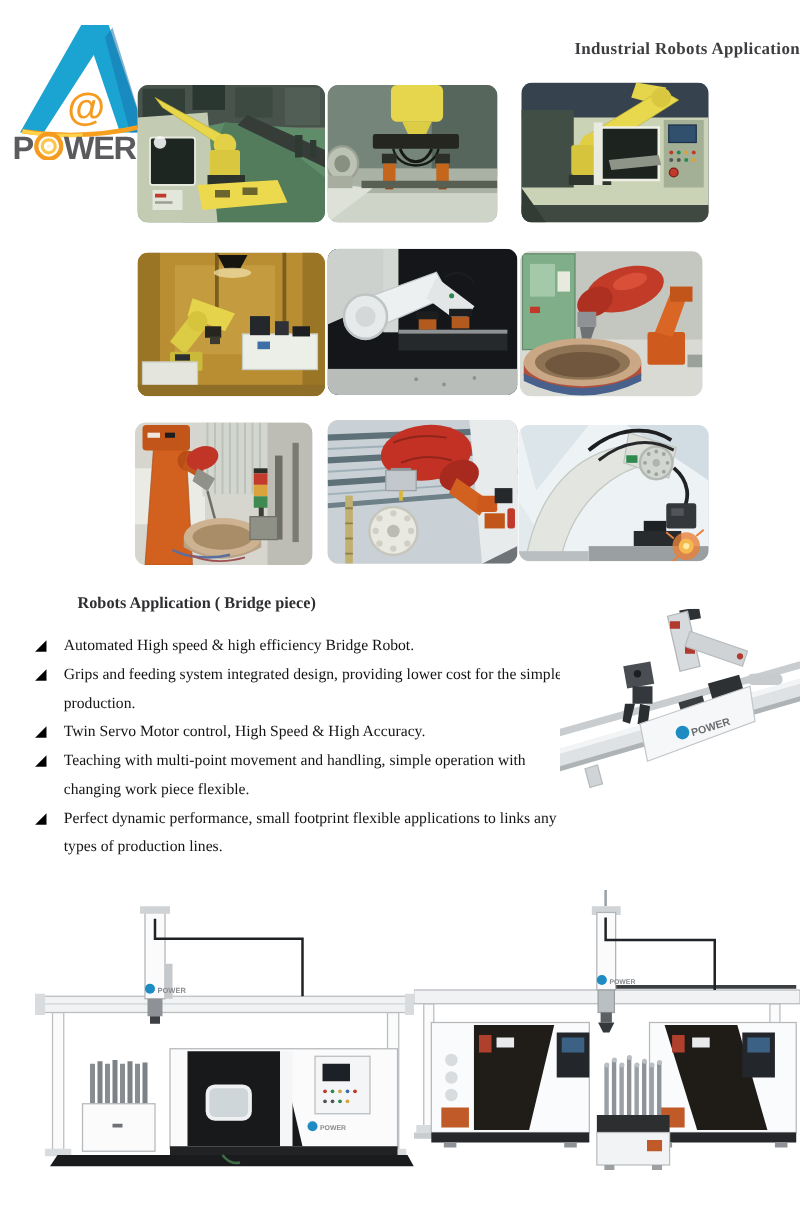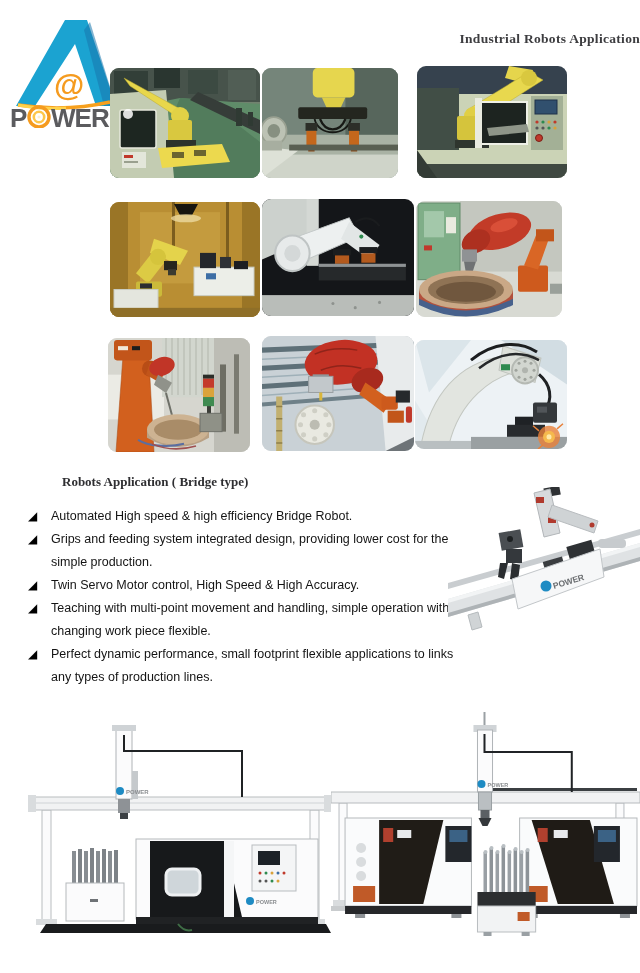--- a/index.html
+++ b/index.html
@@ -16,21 +16,21 @@
 
   .photo { position:absolute; border-radius:9px; overflow:hidden; background:#ddd; }
   .photo svg { display:block; width:100%; height:100%; }
 
   .section-title { position:absolute; left:62px; top:474px;
     font-family:"Liberation Serif", serif; font-weight:bold; font-size:13px; color:#2f2f32; }
 
   .features { position:absolute; left:28px; top:505px; width:428px; list-style:none; }
   .features li { display:flex; gap:7px; font-size:12.5px; line-height:23px; color:#141414; }
   .features .marker { flex:0 0 16px; width:16px; text-align:left; font-size:12px; color:#000; }
-  .features .ftext { flex:1; }
+  .features .ftext { flex:1;font-family:Liberation Serif, serif; }
 
   .render { position:absolute; overflow:hidden; }
   .render svg { display:block; width:100%; height:100%; }
 
   .bridge-render { left:448px; top:487px; width:192px; height:158px; }
   .bottom-left   { left:28px;  top:711px; width:305px; height:226px; }
   .bottom-right  { left:331px; top:700px; width:309px; height:245px; }
 </style>
 </head>
 <body>
@@ -350,21 +350,21 @@
       <rect y="100" width="56" height="8" fill="#b9bfc1"></rect>
       <g>
         <circle cx="134" cy="96" r="11" fill="#e8813a" opacity="0.8"></circle>
         <circle cx="134" cy="96" r="6" fill="#f5b94d"></circle>
         <circle cx="134" cy="96" r="2.5" fill="#ffe9a8"></circle>
         <path d="M124,90 l-6,-5 M142,88 l6,-5 M128,104 l-5,4" stroke="#e8813a" stroke-width="1.5"></path>
       </g>
     </svg>
   </figure>
 
-  <h2 class="section-title">Robots Application ( Bridge type)</h2>
+  <h2 class="section-title">Robots Application ( Bridge piece)</h2>
 
   <ul class="features">
     <li>
       <span class="marker">◢</span>
       <span class="ftext">Automated High speed &amp; high efficiency Bridge Robot.</span>
     </li>
     <li>
       <span class="marker">◢</span>
       <span class="ftext">Grips and feeding system integrated design, providing lower cost for the simple production.</span>
     </li>

